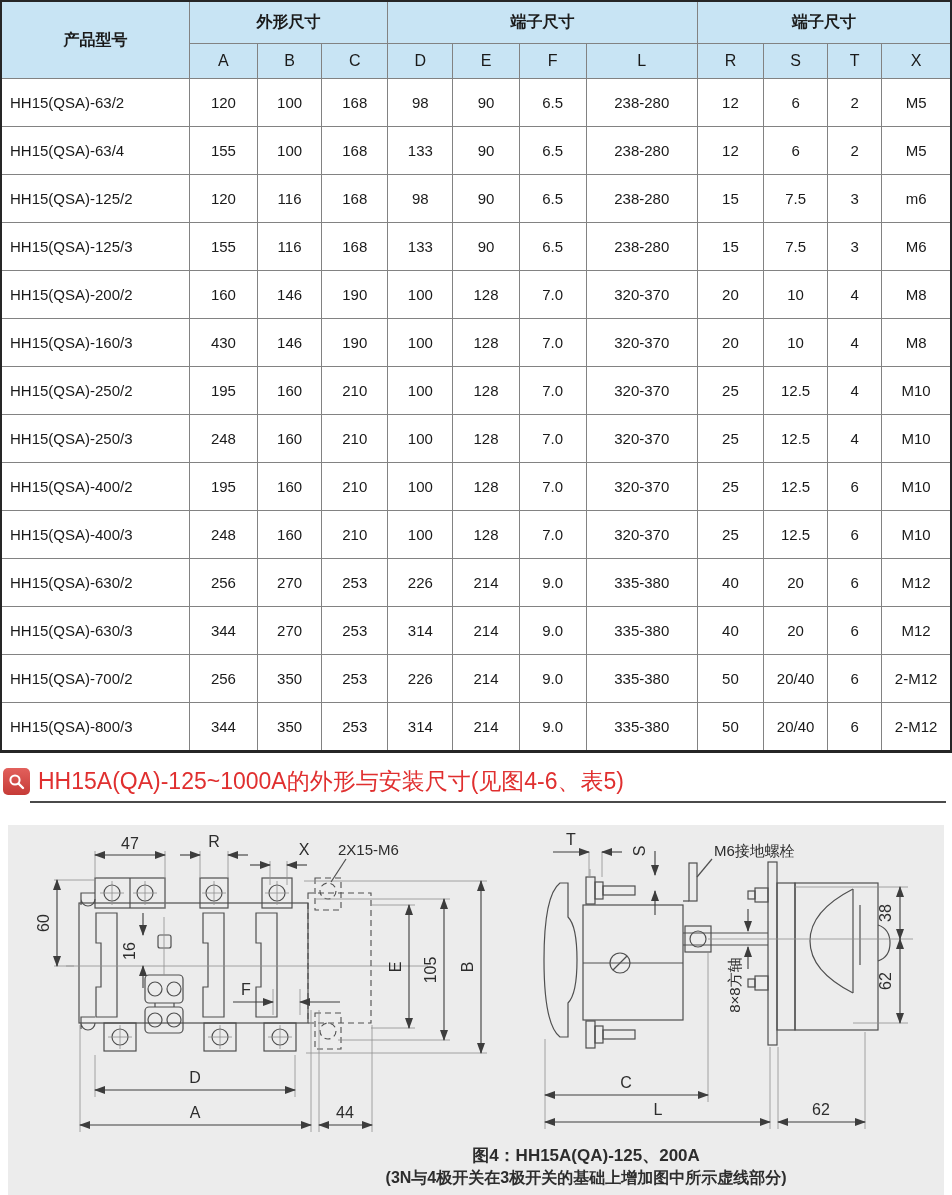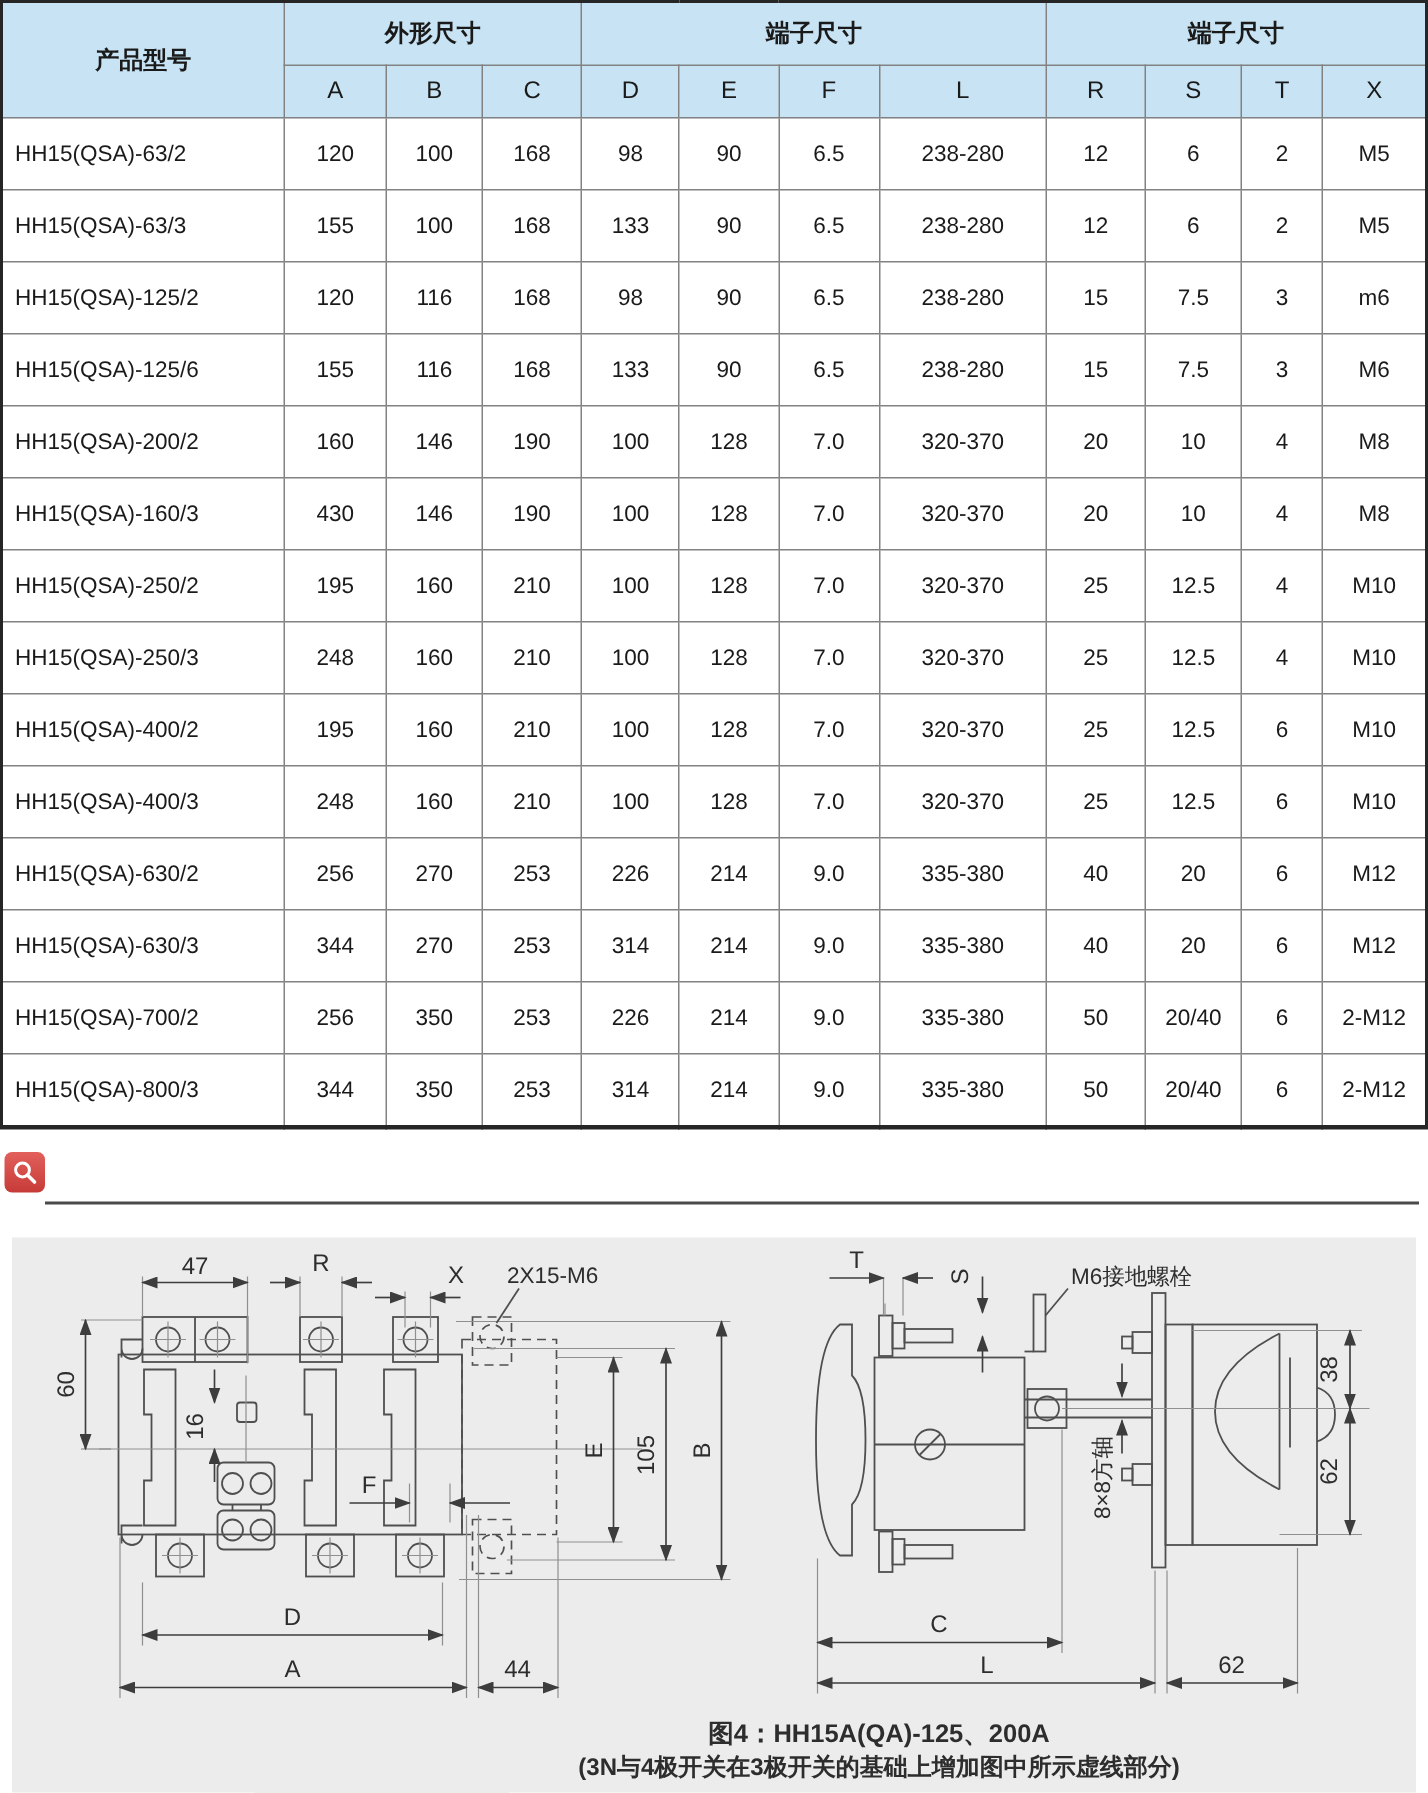--- a/index.html
+++ b/index.html
@@ -82,21 +82,21 @@
         <td>98</td>
         <td>90</td>
         <td>6.5</td>
         <td>238-280</td>
         <td>12</td>
         <td>6</td>
         <td>2</td>
         <td>M5</td>
       </tr>
       <tr>
-        <td class="model">HH15(QSA)-63/3</td>
+        <td class="model">HH15(QSA)-63/4</td>
         <td>155</td>
         <td>100</td>
         <td>168</td>
         <td>133</td>
         <td>90</td>
         <td>6.5</td>
         <td>238-280</td>
         <td>12</td>
         <td>6</td>
         <td>2</td>
@@ -110,21 +110,21 @@
         <td>98</td>
         <td>90</td>
         <td>6.5</td>
         <td>238-280</td>
         <td>15</td>
         <td>7.5</td>
         <td>3</td>
         <td>m6</td>
       </tr>
       <tr>
-        <td class="model">HH15(QSA)-125/6</td>
+        <td class="model">HH15(QSA)-125/3</td>
         <td>155</td>
         <td>116</td>
         <td>168</td>
         <td>133</td>
         <td>90</td>
         <td>6.5</td>
         <td>238-280</td>
         <td>15</td>
         <td>7.5</td>
         <td>3</td>
@@ -273,20 +273,21 @@
     </tbody>
 </table>
 
 <div class="sec-head">
   <div class="sec-icon">
     <svg width="17" height="17" viewBox="0 0 17 17">
       <circle cx="7" cy="7" r="4.6" fill="none" stroke="#ffffff" stroke-width="2"></circle>
       <line x1="10.5" y1="10.5" x2="15" y2="15" stroke="#ffffff" stroke-width="2.4" stroke-linecap="round"></line>
     </svg>
   </div>
+  <div class="sec-title">HH15A(QA)-125~1000A的外形与安装尺寸(见图4-6、表5)</div>
 </div>
 <div class="sec-rule"></div>
 
 <div class="panel">
 <svg width="936" height="370" viewBox="0 0 936 370">
   <defs>
     <marker id="aE" markerWidth="12" markerHeight="8" refX="10" refY="4" orient="auto" markerUnits="userSpaceOnUse">
       <path d="M0,0 L11,4 L0,8 z" fill="#3d3d3d"></path>
     </marker>
     <marker id="aS" markerWidth="12" markerHeight="8" refX="1" refY="4" orient="auto" markerUnits="userSpaceOnUse">

